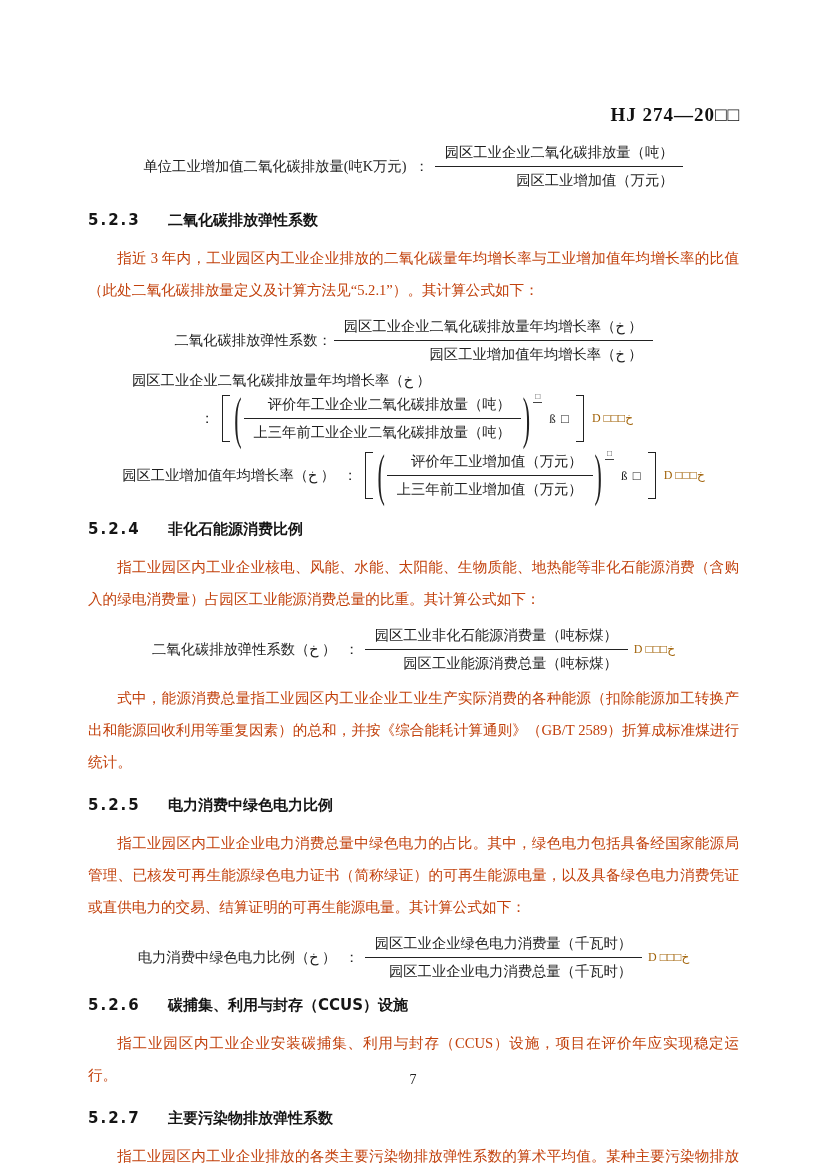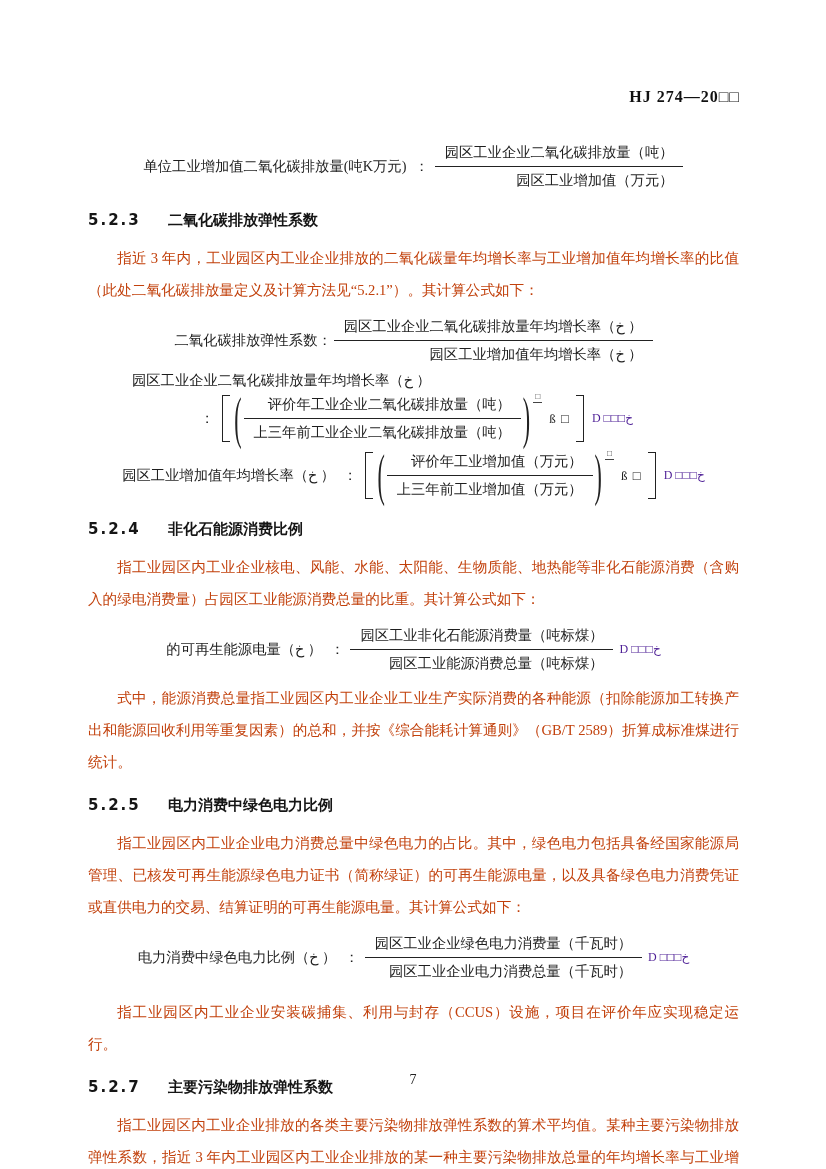--- a/index.html
+++ b/index.html
@@ -6,22 +6,22 @@
   .page{
     position:relative;
     width:826px;height:1169px;
     margin:0 auto;
     background:#ffffff;
     font-family:"Liberation Serif","DejaVu Serif",serif;
     color:#1c1c1c;
     overflow:hidden;
   }
   .doc-header{
-    position:absolute;top:88px;right:86px;
-    font-size:16px;font-weight:bold;letter-spacing:1px;
+    position:absolute;top:104px;right:86px;
+    font-size:19px;font-weight:bold;letter-spacing:1px;
     color:#111;
   }
   .main{
     position:absolute;top:142px;left:88px;width:651px;
   }
   .sec-h{
     margin:0 0 12px 0;font-size:15px;font-weight:bold;color:#151515;
     font-family:"DejaVu Sans","Liberation Sans",sans-serif;
   }
   .sec-h .sec-num{letter-spacing:2px;margin-right:22px;}
@@ -45,21 +45,21 @@
   }
   .sqbr{align-self:stretch;width:7px;margin:1px 2px;}
   .sqbr.l{border:1.6px solid #222;border-right:none;}
   .sqbr.r{border:1.6px solid #222;border-left:none;}
   .expfrac{
     display:inline-block;transform:translateY(-21px);
     font-size:8.5px;color:#333;margin:0 3px 0 1px;
   }
   .expfrac .expnum{display:block;border-bottom:1px solid #444;padding:0 2px 1px 2px;line-height:1.1;}
   .mid-sym{font-size:13px;margin:0 4px;letter-spacing:1px;color:#222;}
-  .tail-sym{font-size:12px;margin-left:6px;letter-spacing:0;color:#4c1d95;}
+  .tail-sym{font-size:12px;margin-left:6px;letter-spacing:0;color:#a16207;}
   .gap-s{height:8px;} .gap-m{height:14px;} .gap-l{height:20px;}
   .f2-head{margin:6px 0 4px 44px;font-size:14.3px;}
   .footer-pagenum{
     position:absolute;top:1072px;left:0;width:826px;
     text-align:center;font-size:14px;color:#222;
   }
 </style>
 </head>
 <body>
 
@@ -132,21 +132,21 @@
     </div>
     <div class="gap-l"></div>
 
     <h3 class="sec-h">
       <span class="sec-num">5.2.4</span>
       <span class="sec-title">非化石能源消费比例</span>
     </h3>
     <p class="para">指工业园区内工业企业核电、风能、水能、太阳能、生物质能、地热能等非化石能源消费（含购入的绿电消费量）占园区工业能源消费总量的比重。其计算公式如下：</p>
 
     <div class="formula-row">
-      <span class="f-label">的可再生能源电量（خ ）</span>
+      <span class="f-label">二氧化碳排放弹性系数（خ ）</span>
       <span class="f-colon">：</span>
       <span class="frac">
         <span class="num">园区工业非化石能源消费量（吨标煤）</span>
         <span class="den">园区工业能源消费总量（吨标煤）</span>
       </span>
       <span class="tail-sym">D □□□خ</span>
     </div>
     <div class="gap-s"></div>
 
     <p class="para">式中，能源消费总量指工业园区内工业企业工业生产实际消费的各种能源（扣除能源加工转换产出和能源回收利用等重复因素）的总和，并按《综合能耗计算通则》（GB/T 2589）折算成标准煤进行统计。</p>
@@ -162,20 +162,24 @@
       <span class="f-label">电力消费中绿色电力比例（خ ）</span>
       <span class="f-colon">：</span>
       <span class="frac">
         <span class="num">园区工业企业绿色电力消费量（千瓦时）</span>
         <span class="den">园区工业企业电力消费总量（千瓦时）</span>
       </span>
       <span class="tail-sym">D □□□خ</span>
     </div>
     <div class="gap-m"></div>
 
+    <h3 class="sec-h">
+      <span class="sec-num">5.2.6</span>
+      <span class="sec-title">碳捕集、利用与封存（CCUS）设施</span>
+    </h3>
     <p class="para">指工业园区内工业企业安装碳捕集、利用与封存（CCUS）设施，项目在评价年应实现稳定运行。</p>
     <div class="gap-s"></div>
 
     <h3 class="sec-h">
       <span class="sec-num">5.2.7</span>
       <span class="sec-title">主要污染物排放弹性系数</span>
     </h3>
     <p class="para">指工业园区内工业企业排放的各类主要污染物排放弹性系数的算术平均值。某种主要污染物排放弹性系数，指近 3 年内工业园区内工业企业排放的某一种主要污染物排放总量的年均增长率与工业增加值年均增长率的比值。计算公式如下：</p>
 
   </div>

